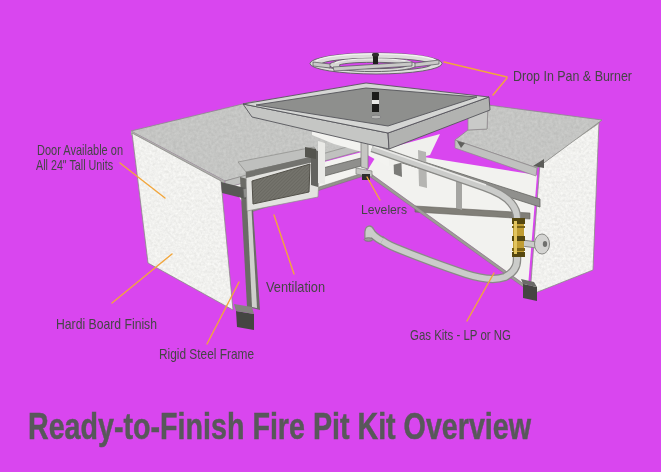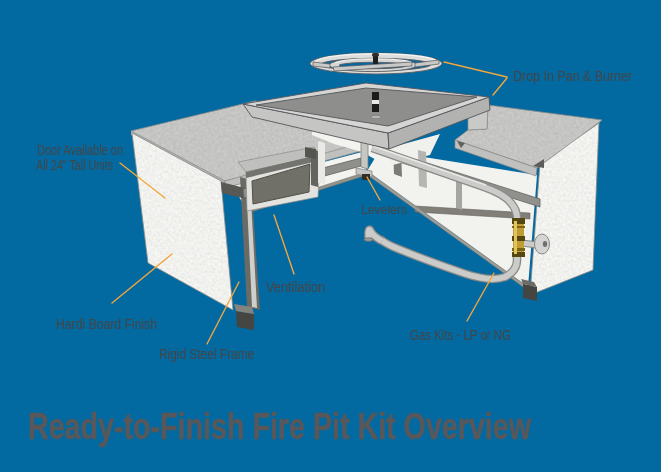--- a/index.html
+++ b/index.html
@@ -1,16 +1,16 @@
 <!DOCTYPE html>
 <html><head>
 <meta charset="utf-8">
 <style>
 html,body{margin:0;padding:0;background:#ffffff;}
-#wrap{position:relative;width:661px;height:472px;background:#0369a1;overflow:hidden;text-decoration:underline;}
+#wrap{position:relative;width:661px;height:472px;background:#d946ef;overflow:hidden;text-decoration:underline;}
 svg{display:block;}
 </style>
 </head>
 <body>
 <div id="wrap">
 <svg width="661" height="472" viewBox="0 0 661 472">
 <defs>
 <pattern id="mesh" width="2.4" height="2.4" patternUnits="userSpaceOnUse" patternTransform="rotate(45)">
   <rect width="2.4" height="2.4" fill="#74736c"></rect>
   <line x1="0" y1="0" x2="0" y2="2.4" stroke="#605f59" stroke-width="0.9"></line>

